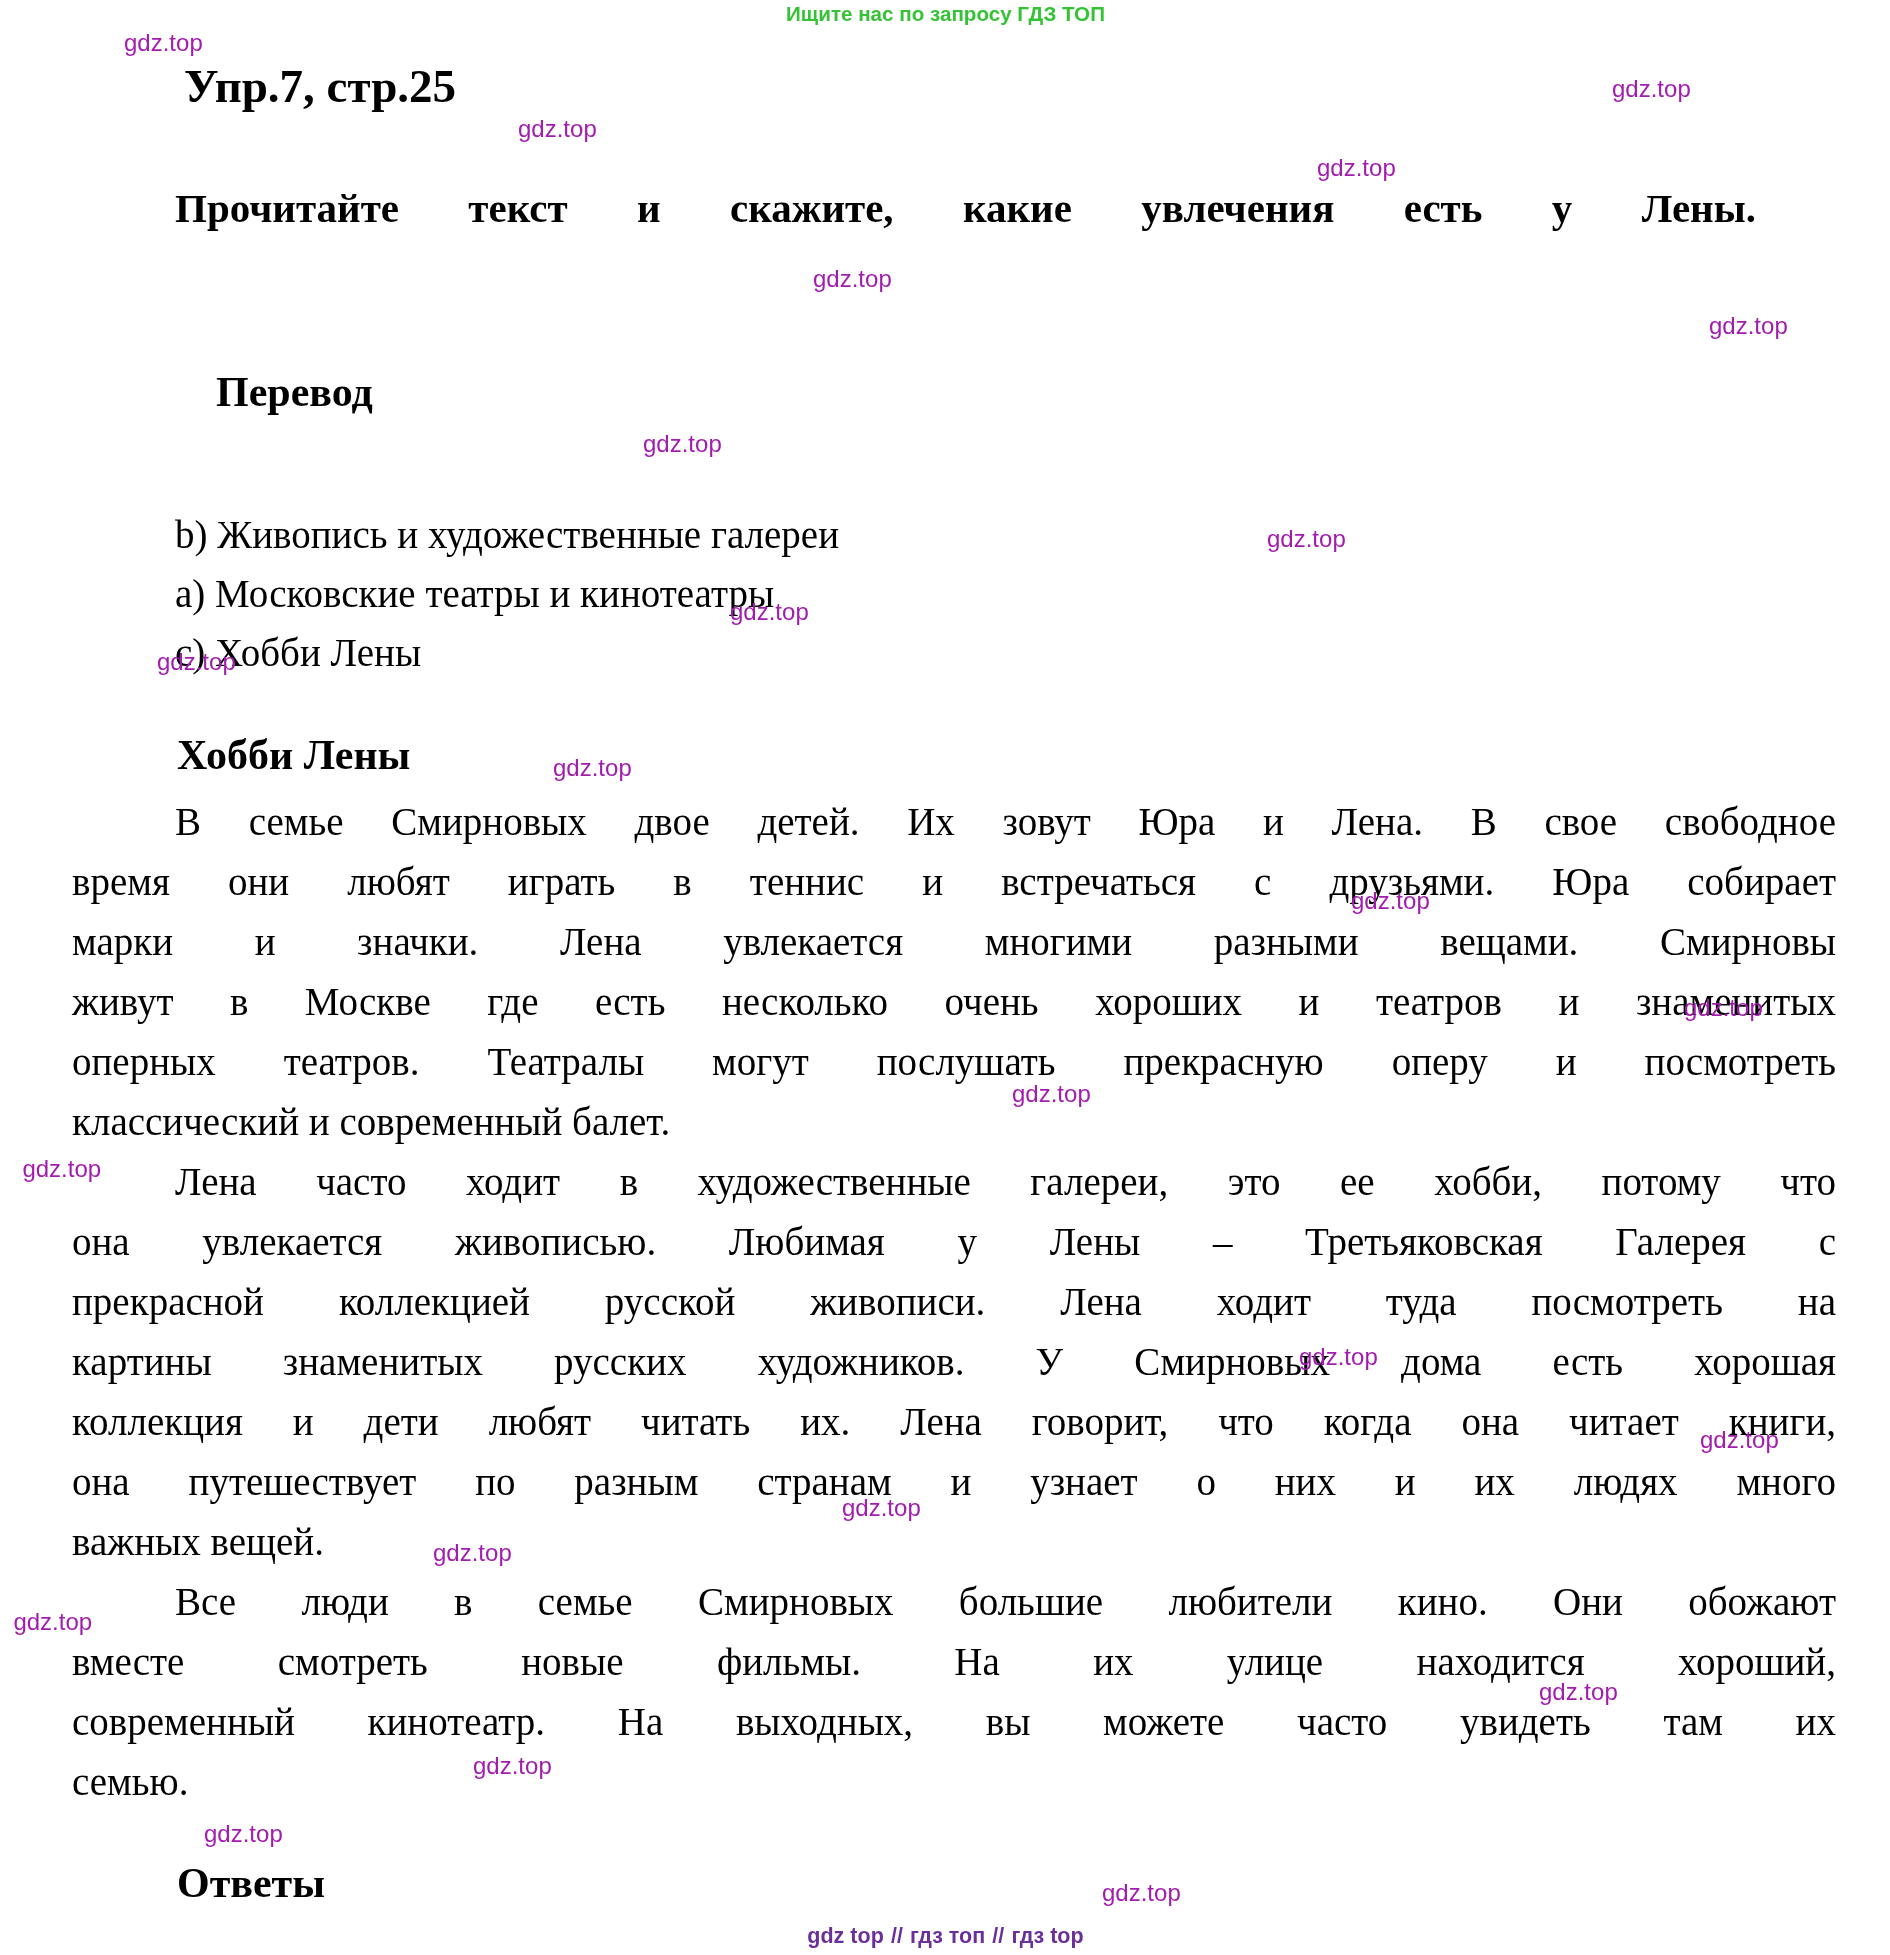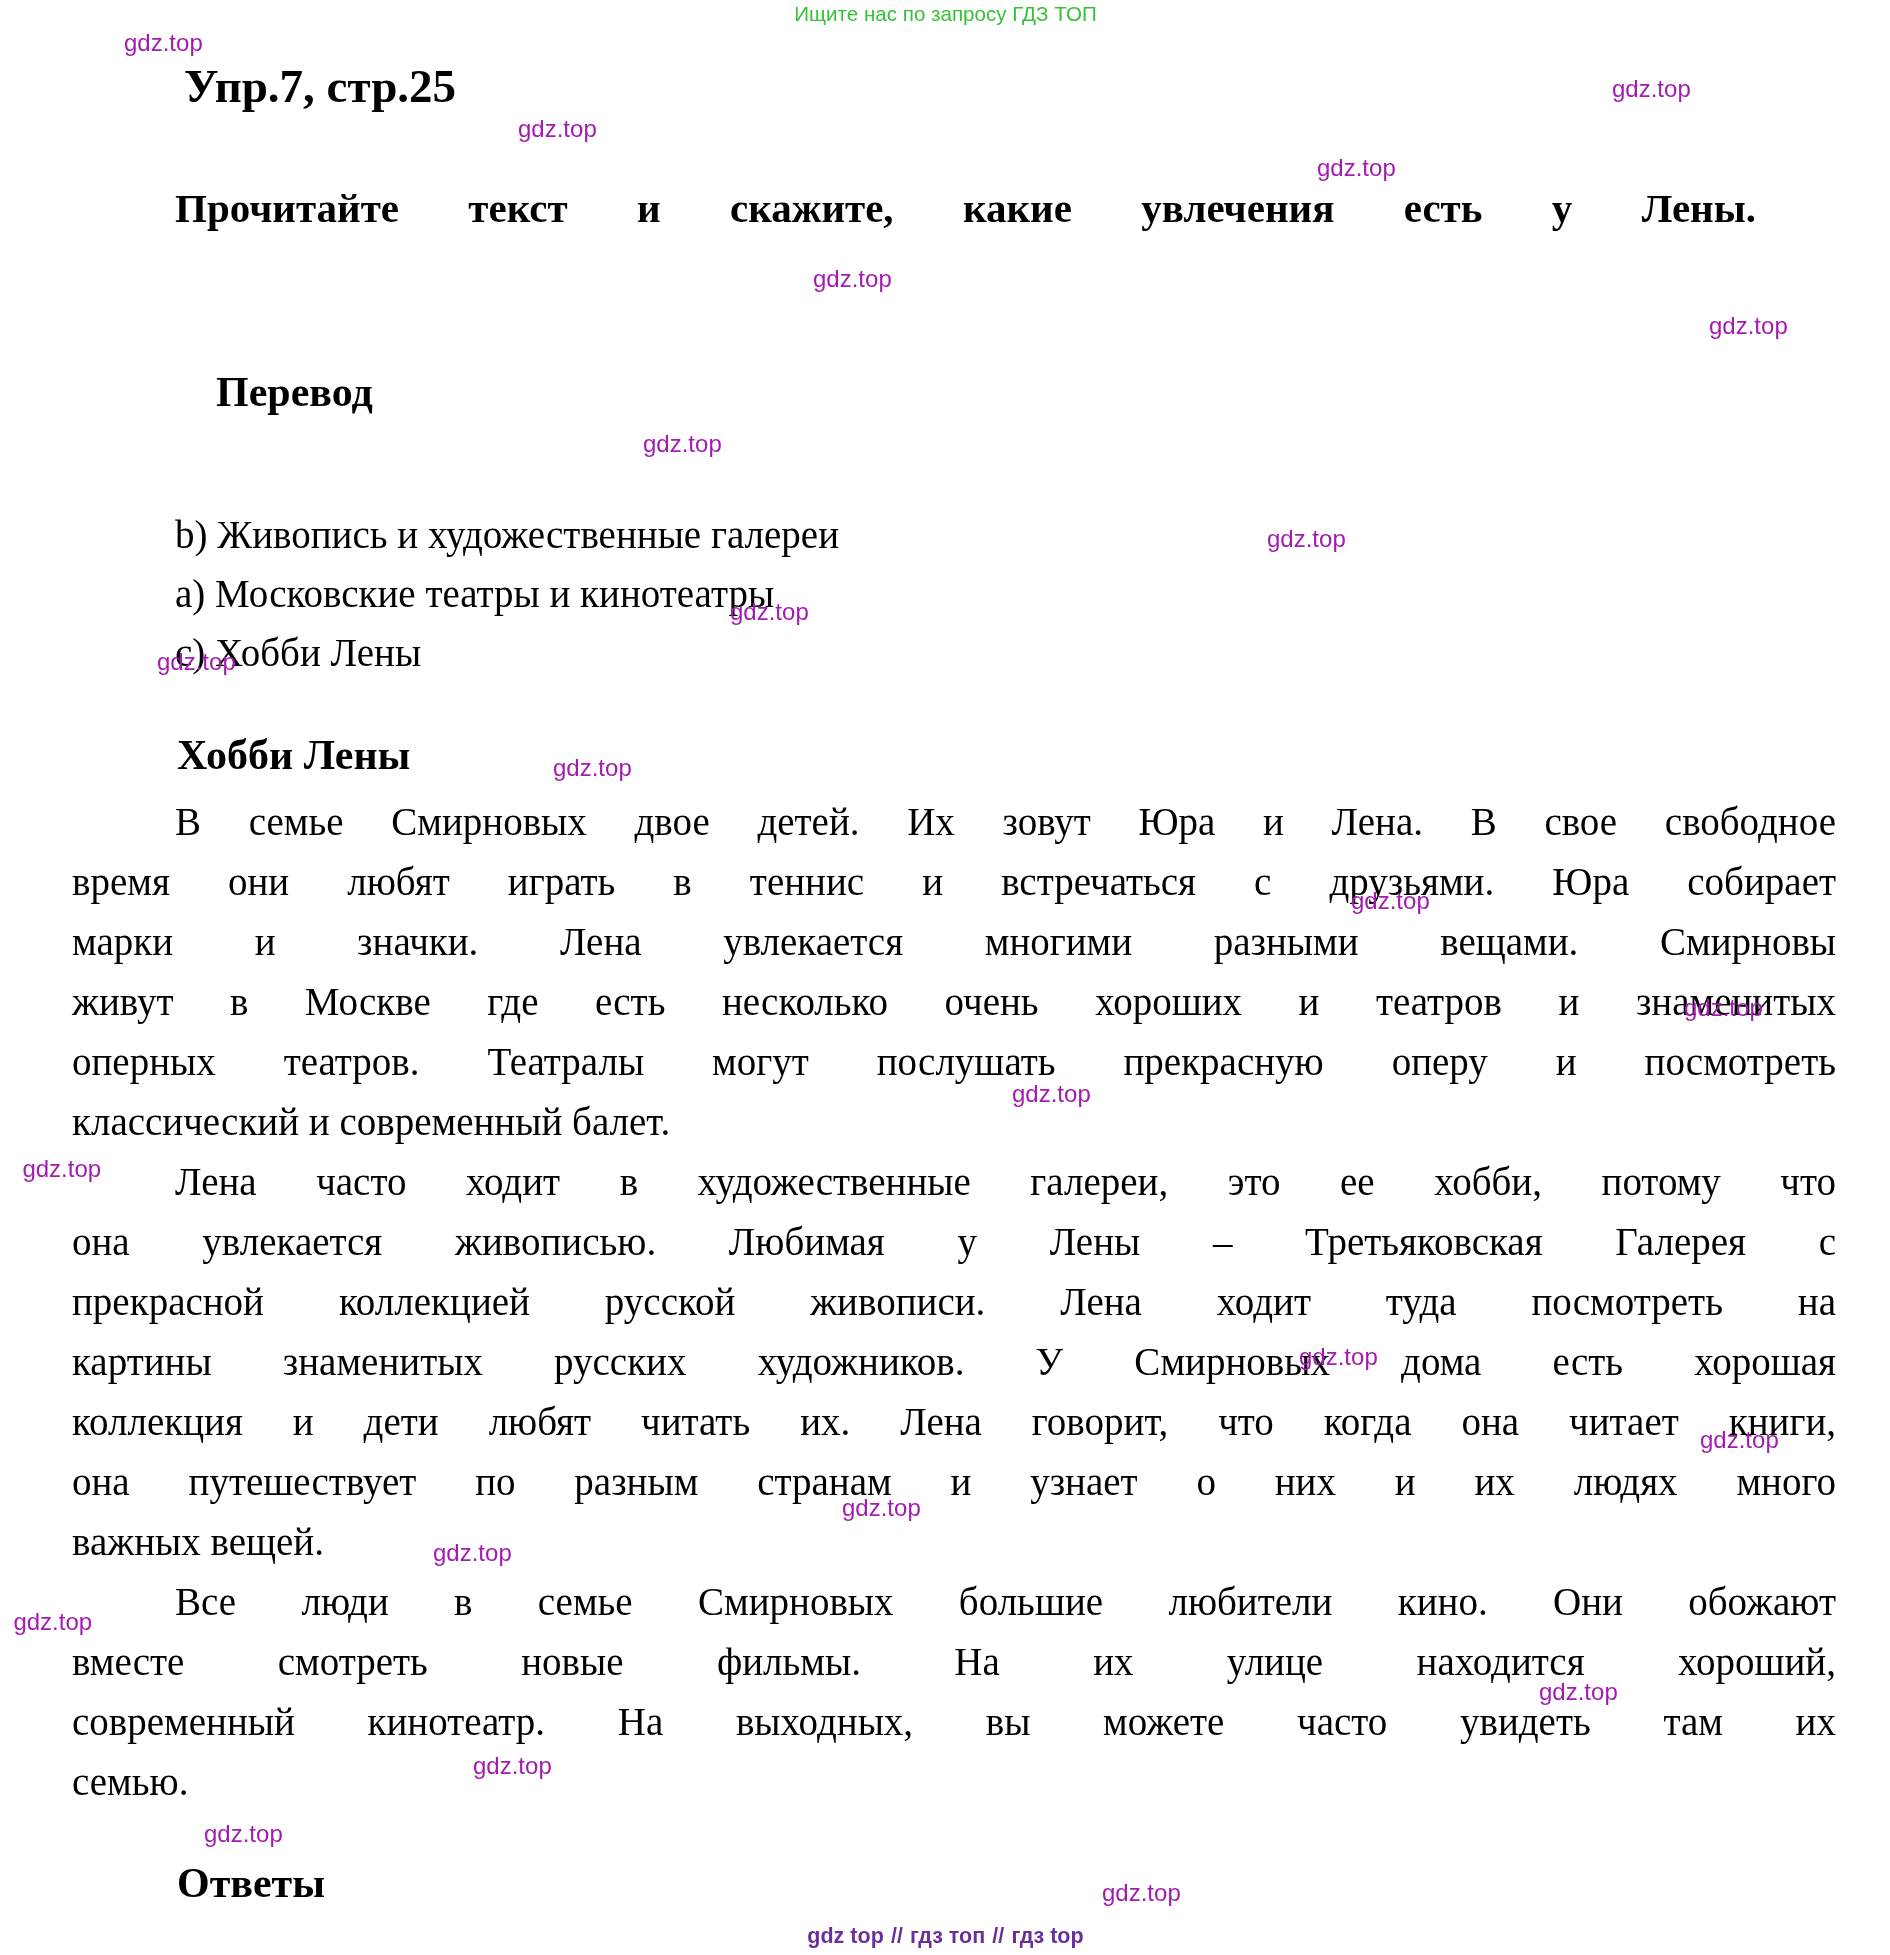--- a/index.html
+++ b/index.html
@@ -1,19 +1,19 @@
 <!DOCTYPE html>
 <html style="font-size:14.3px"><head>
 <meta charset="utf-8">
 <style>
   html,body{margin:0;padding:0;background:#ffffff;}
   #page{position:relative;width:1891px;height:1956px;background:#ffffff;overflow:hidden;
         font-family:"Liberation Serif", serif;color:#000;}
   .promo{position:absolute;top:1.8px;left:0;width:100%;text-align:center;
-         font-family:"Liberation Sans", sans-serif;font-size:20.6px;font-weight:normal;}
+         font-family:"Liberation Sans", sans-serif;font-size:20.6px;font-weight:bold;}
   .doc-title{position:absolute;top:59px;left:184px;font-size:47px;font-weight:bold;white-space:nowrap;}
   .task{position:absolute;top:177px;left:72px;width:1684px;font-size:41px;font-weight:bold;line-height:63px;}
   .h-bold{position:absolute;font-size:42px;font-weight:bold;white-space:nowrap;}
   #perevod{top:368px;left:172px;margin-left:44px;}
   #story-title{top:731px;left:177px;}
   #answers{top:1859px;left:177px;text-align:center;}
   .options{position:absolute;top:505px;left:175px;font-size:39px;line-height:59px;}
   .story{position:absolute;top:792px;left:72px;width:1764px;font-size:39px;line-height:60px;}
   .line{text-align:justify;text-align-last:justify;}
   .line.last{text-align-last:left;}

